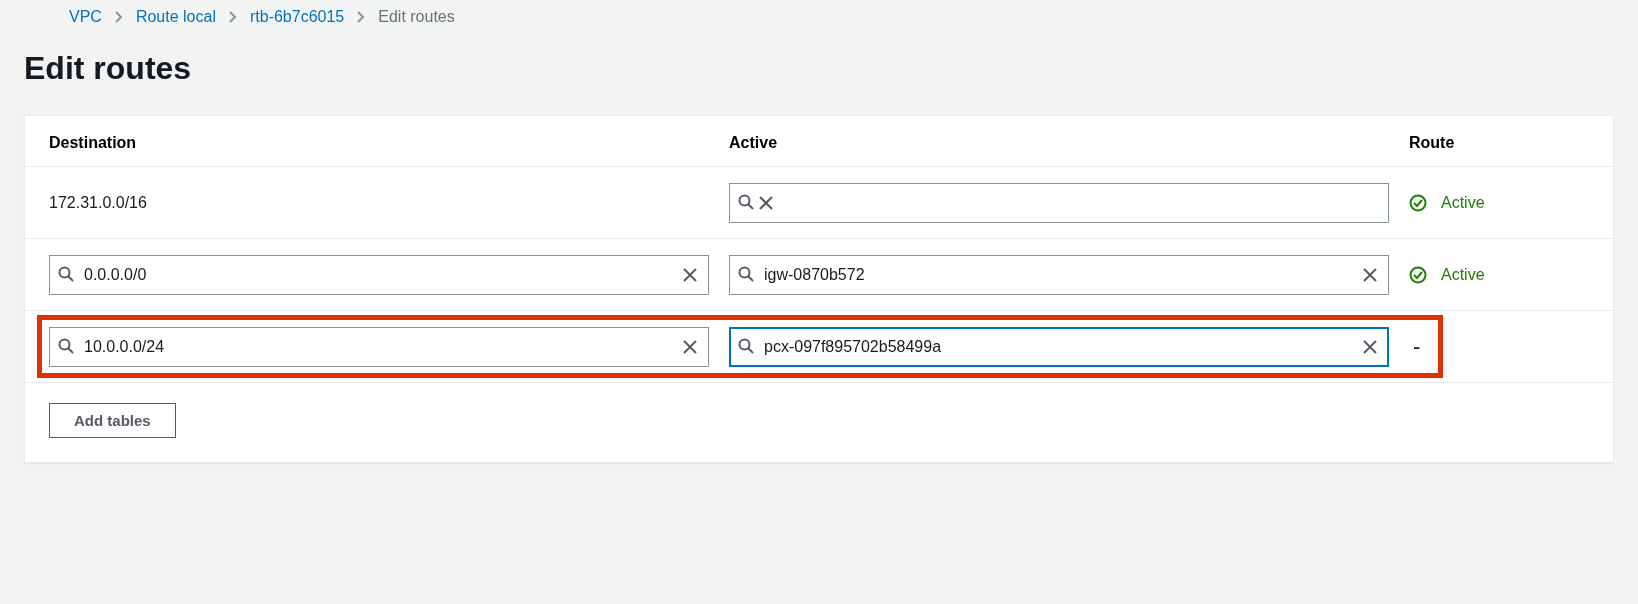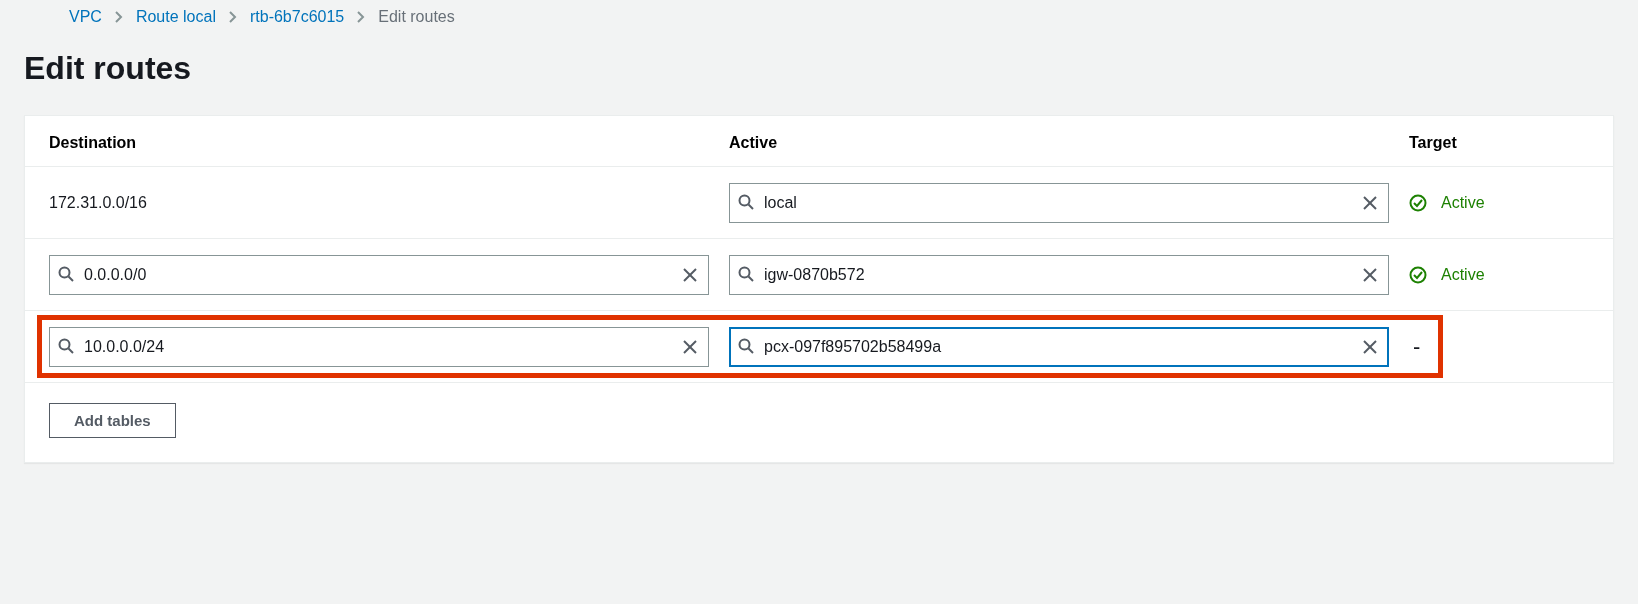--- a/index.html
+++ b/index.html
@@ -177,36 +177,35 @@
   </span>
   <span class="current">Edit routes</span>
 </div>
 
 <h1 class="page-title">Edit routes</h1>
 
 <div class="panel">
   <div class="table-header">
     <div class="col-dest">Destination</div>
     <div class="col-target">Active</div>
-    <div class="col-status">Target</div>
+    <div class="col-status">Route</div>
   </div>
 
   <div class="route-row">
     <div class="col-dest">
       <span class="static-text">172.31.0.0/16</span>
     </div>
     <div class="col-target">
       <div class="input-wrap">
         <span class="search-icon">
           <svg width="16" height="16" viewBox="0 0 16 16">
               <circle cx="6.5" cy="6.5" r="5" stroke="#545b64" stroke-width="2" fill="none"></circle>
               <line x1="10.5" y1="10.5" x2="15" y2="15" stroke="#545b64" stroke-width="2"></line>
             </svg>
         </span>
-        <input type="text" value="local" style="">
         <span class="clear-btn">
           <svg width="14" height="14" viewBox="0 0 14 14">
               <line x1="1" y1="1" x2="13" y2="13" stroke="#545b64" stroke-width="2"></line>
               <line x1="13" y1="1" x2="1" y2="13" stroke="#545b64" stroke-width="2"></line>
             </svg>
         </span>
       </div>
     </div>
     <div class="col-status">
       <div class="status-cell">

